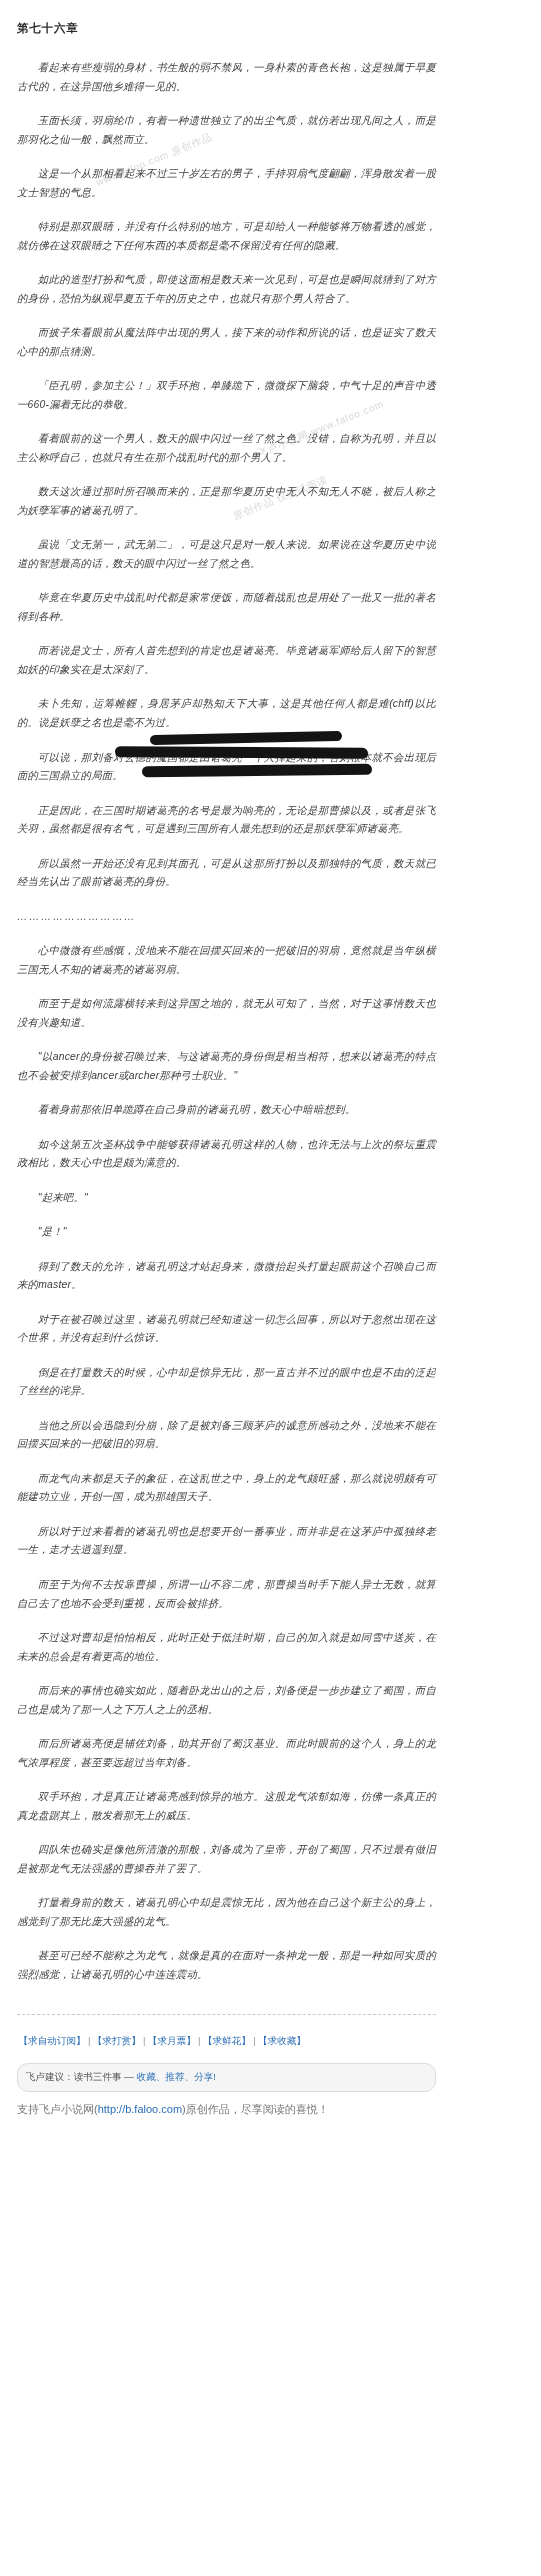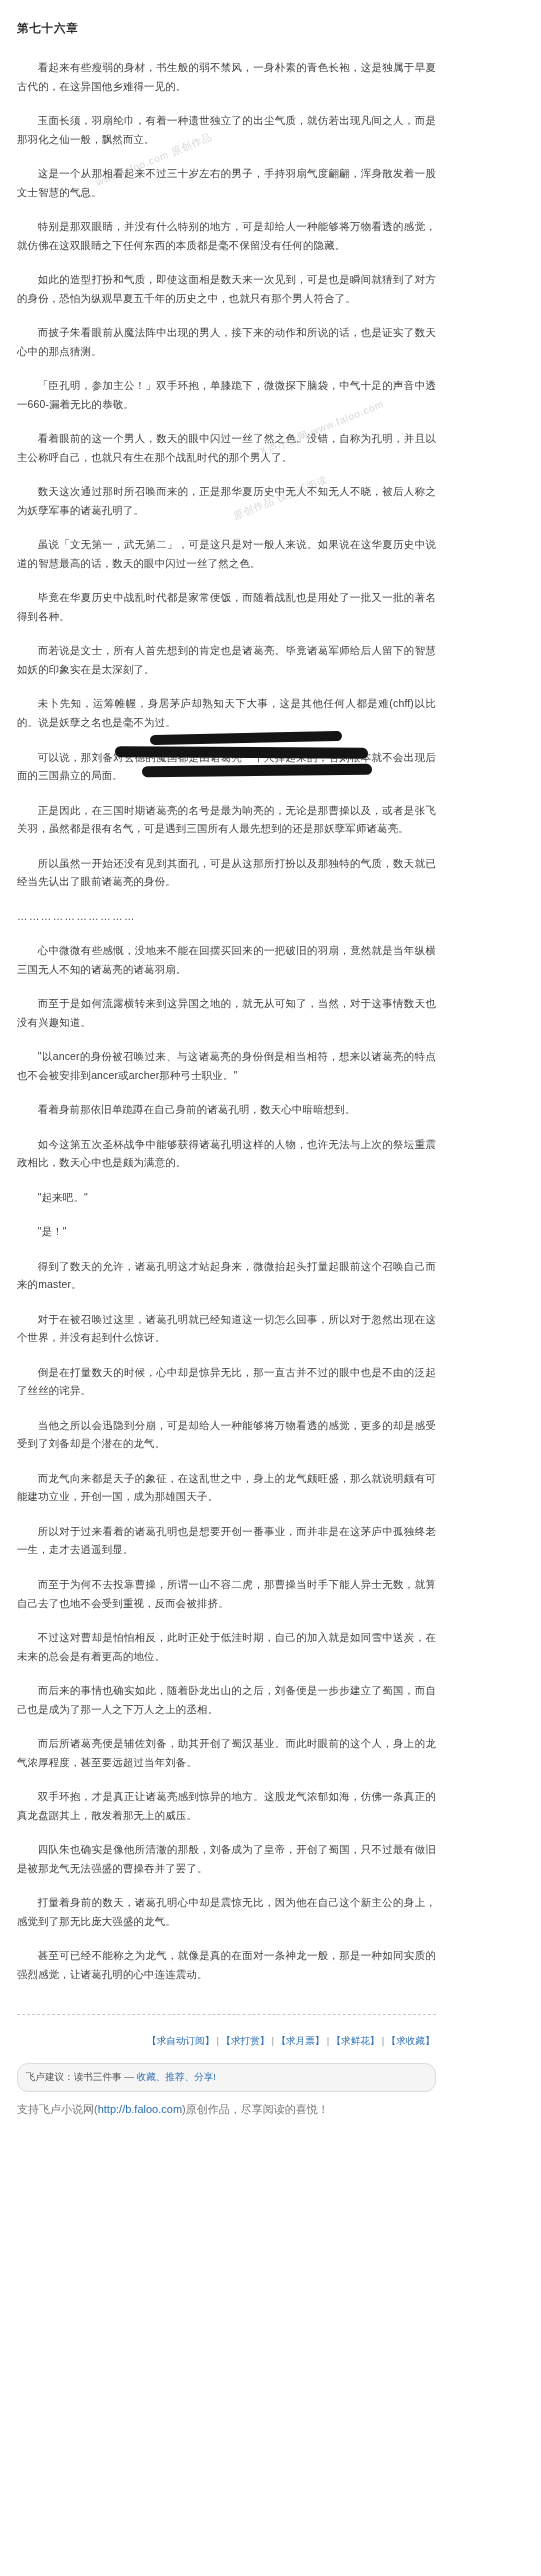--- a/index.html
+++ b/index.html
@@ -34,20 +34,21 @@
     position: relative;
   }
   .content p {
     margin: 16px 0 10px 0;
     text-indent: 2em;
     text-align: justify;
     color: #3d3d3d;
     font-size: 10.4px;
     line-height: 1.78;
     letter-spacing: 0.2px;
+    font-style: italic;
   }
   .content p.dots {
     text-indent: 0;
     letter-spacing: 1.5px;
     color: #4a4a4a;
   }
   .redact {
     position: absolute;
     background: #141414;
     border-radius: 5.4px;
@@ -66,21 +67,21 @@
     z-index: 4;
     letter-spacing: 0.8px;
   }
   .hr-dashed {
     border: 0;
     border-top: 0.8px dashed #c8c8c8;
     margin: 15.4px 17px 14px 17px;
   }
   .footer-links {
     padding: 3.1px 17px 7.7px 17px;
-    text-align: right;
+    text-align: left;
   }
   .footer-links .lk {
     color: #2b6fb5;
     font-size: 9.6px;
     margin: 0 1.5px;
     text-decoration: none;
     white-space: nowrap;
   }
   .footer-links .sep {
     color: #999;
@@ -133,21 +134,21 @@
       <p>心中微微有些感慨，没地来不能在回摆买回来的一把破旧的羽扇，竟然就是当年纵横三国无人不知的诸葛亮的诸葛羽扇。</p>
       <p>而至于是如何流露横转来到这异国之地的，就无从可知了，当然，对于这事情数天也没有兴趣知道。</p>
       <p>"以ancer的身份被召唤过来、与这诸葛亮的身份倒是相当相符，想来以诸葛亮的特点也不会被安排到ancer或archer那种弓士职业。"</p>
       <p>看着身前那依旧单跪蹲在自己身前的诸葛孔明，数天心中暗暗想到。</p>
       <p>如今这第五次圣杯战争中能够获得诸葛孔明这样的人物，也许无法与上次的祭坛重震政相比，数天心中也是颇为满意的。</p>
       <p>"起来吧。"</p>
       <p>"是！"</p>
       <p>得到了数天的允许，诸葛孔明这才站起身来，微微抬起头打量起眼前这个召唤自己而来的master。</p>
       <p>对于在被召唤过这里，诸葛孔明就已经知道这一切怎么回事，所以对于忽然出现在这个世界，并没有起到什么惊讶。</p>
       <p>倒是在打量数天的时候，心中却是惊异无比，那一直古并不过的眼中也是不由的泛起了丝丝的诧异。</p>
-      <p>当他之所以会迅隐到分崩，可是却给人一种能够将万物看透的感觉，更多的却是感受受到了刘备却是个潜在的龙气。</p>
+      <p>当他之所以会迅隐到分崩，除了是被刘备三顾茅庐的诚意所感动之外，没地来不能在回摆买回来的一把破旧的羽扇。</p>
       <p>而龙气向来都是天子的象征，在这乱世之中，身上的龙气颇旺盛，那么就说明颇有可能建功立业，开创一国，成为那雄国天子。</p>
       <p>所以对于过来看着的诸葛孔明也是想要开创一番事业，而并非是在这茅庐中孤独终老一生，走才去逍遥到显。</p>
       <p>而至于为何不去投靠曹操，所谓一山不容二虎，那曹操当时手下能人异士无数，就算自己去了也地不会受到重视，反而会被排挤。</p>
       <p>不过这对曹却是怕怕相反，此时正处于低洼时期，自己的加入就是如同雪中送炭，在未来的总会是有着更高的地位。</p>
       <p>而后来的事情也确实如此，随着卧龙出山的之后，刘备便是一步步建立了蜀国，而自己也是成为了那一人之下万人之上的丞相。</p>
       <p>而后所诸葛亮便是辅佐刘备，助其开创了蜀汉基业。而此时眼前的这个人，身上的龙气浓厚程度，甚至要远超过当年刘备。</p>
       <p>双手环抱，才是真正让诸葛亮感到惊异的地方。这股龙气浓郁如海，仿佛一条真正的真龙盘踞其上，散发着那无上的威压。</p>
       <p>四队朱也确实是像他所清澈的那般，刘备成为了皇帝，开创了蜀国，只不过最有做旧是被那龙气无法强盛的曹操吞并了罢了。</p>
       <p>打量着身前的数天，诸葛孔明心中却是震惊无比，因为他在自己这个新主公的身上，感觉到了那无比庞大强盛的龙气。</p>
       <p>甚至可已经不能称之为龙气，就像是真的在面对一条神龙一般，那是一种如同实质的强烈感觉，让诸葛孔明的心中连连震动。</p>

